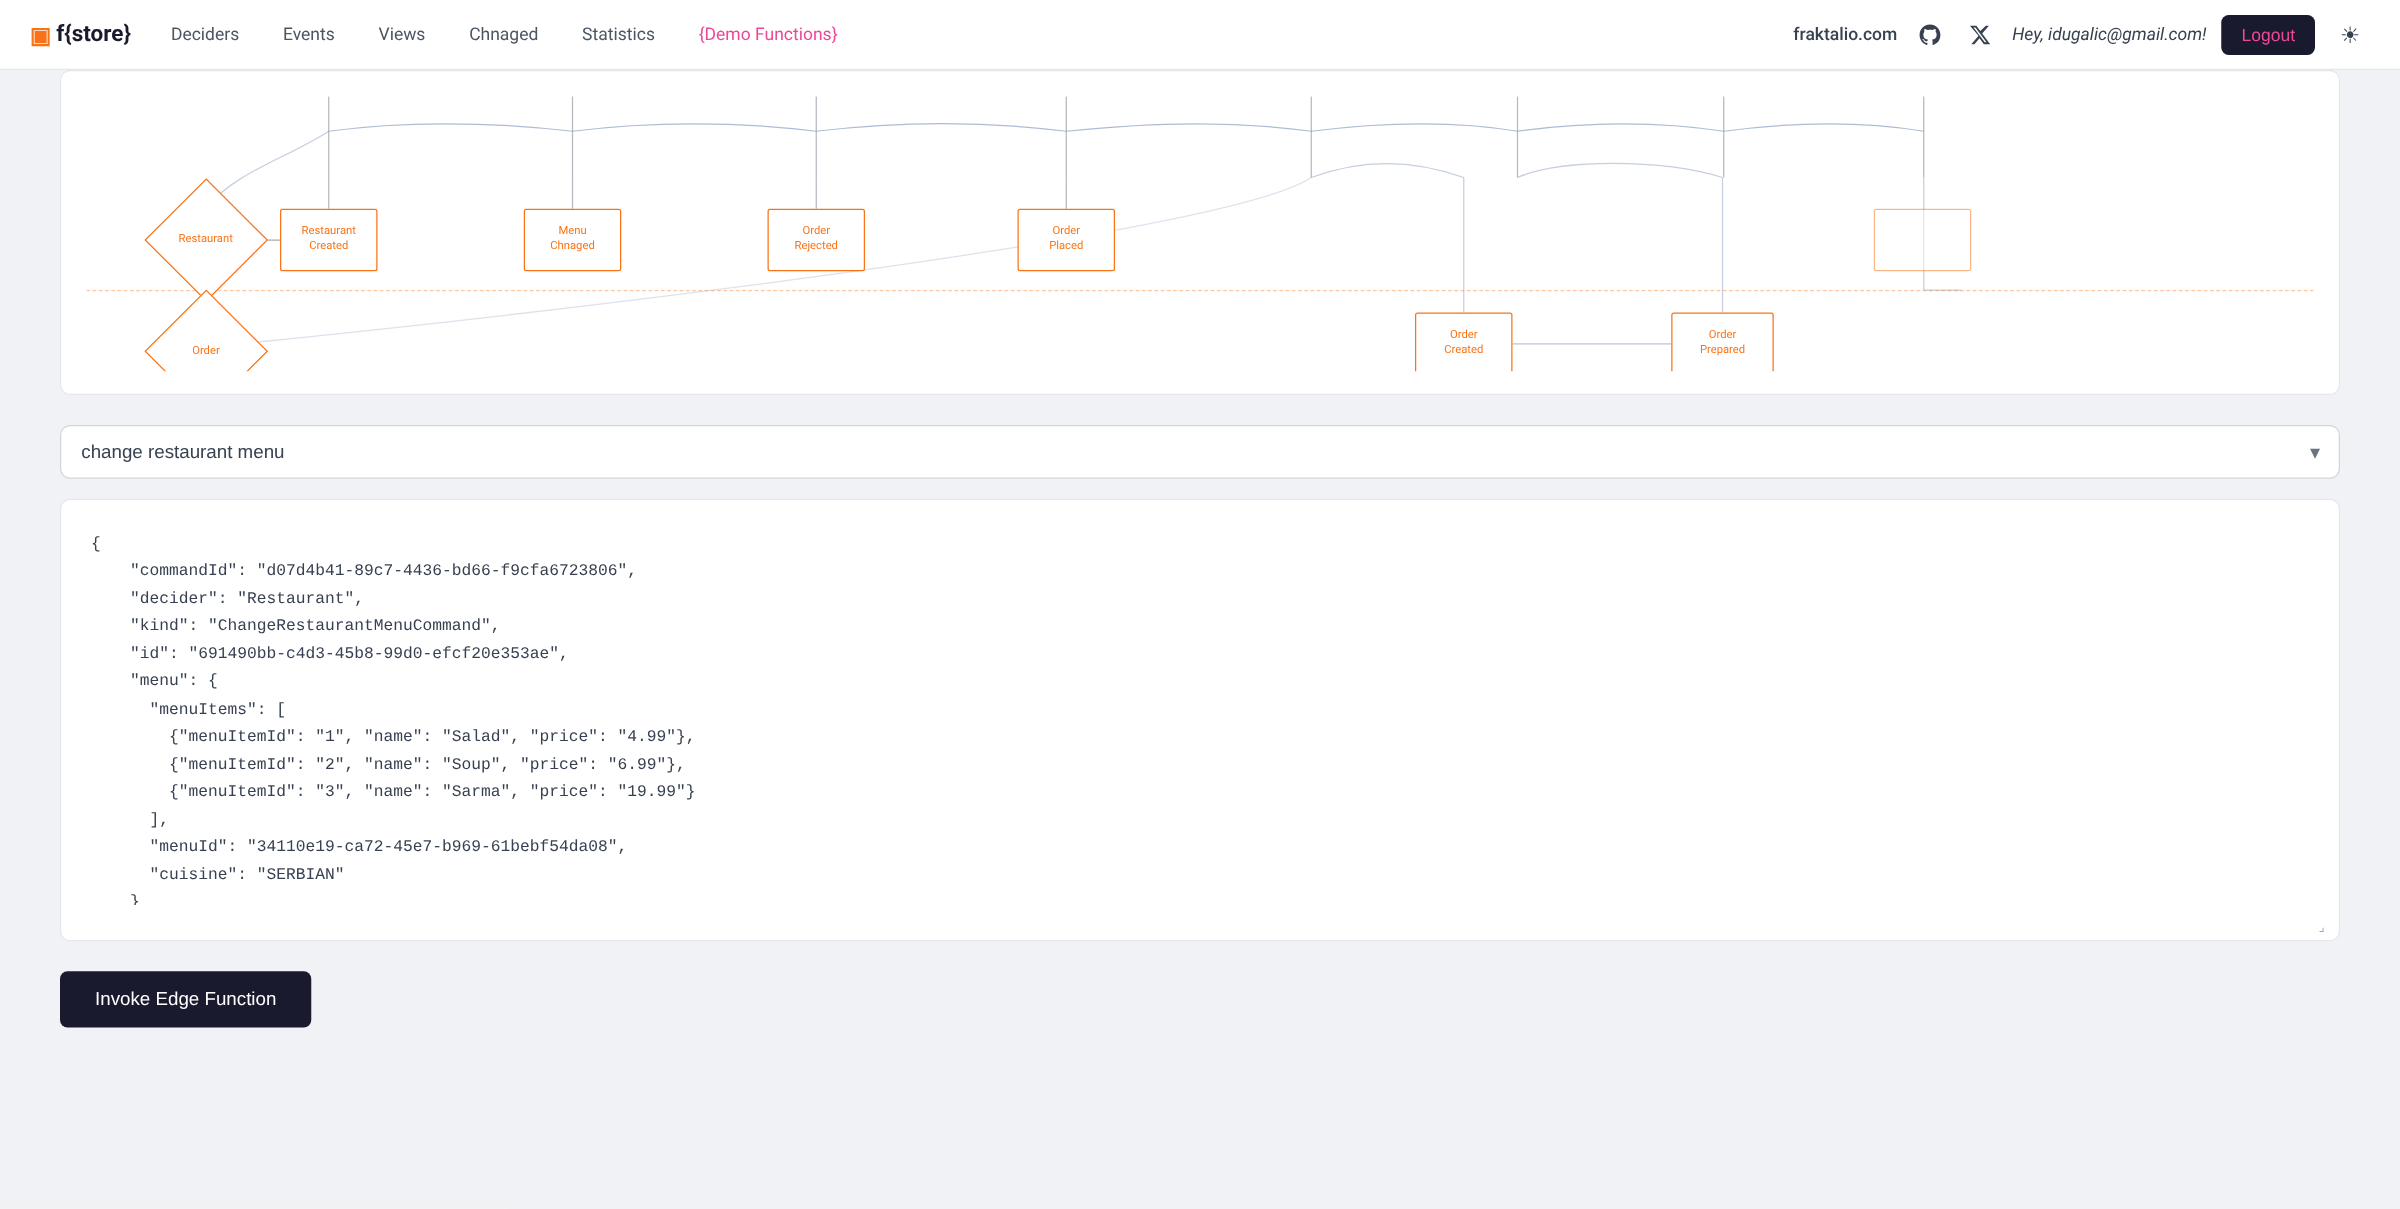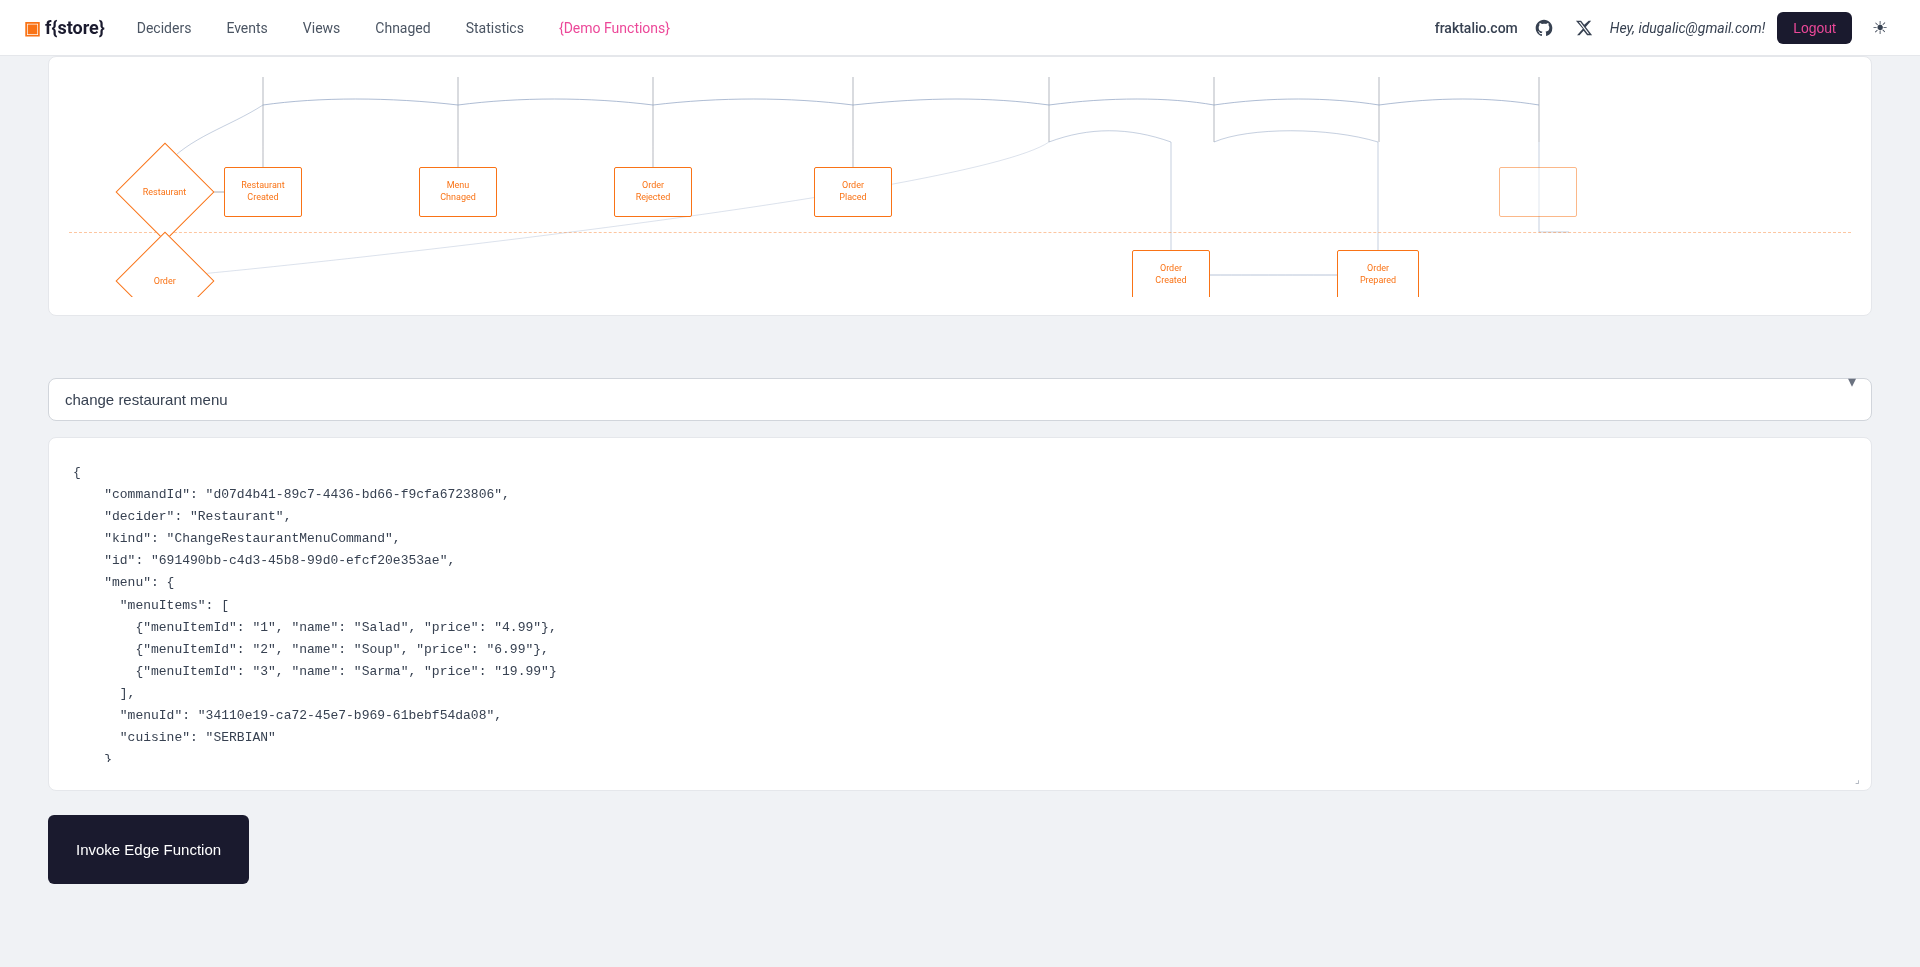--- a/index.html
+++ b/index.html
@@ -183,21 +183,20 @@
       width: 100%;
       padding: 12px 16px;
       border: 1px solid #d1d5db;
       border-radius: 8px;
       background: #fff;
       font-size: 15px;
       color: #374151;
       appearance: none;
       cursor: pointer;
       outline: none;
-      margin-top: 38px;
     }
     .dropdown-wrapper {
       position: relative;
     }
     .dropdown-chevron {
       position: absolute;
       right: 16px;
       top: 50%;
       transform: translateY(-50%);
       pointer-events: none;
@@ -238,21 +237,21 @@
       color: #9ca3af;
       font-size: 10px;
     }
 
     
     .invoke-btn {
       background: #1a1a2e;
       color: #fff;
       border: none;
       border-radius: 6px;
-      padding: 26px 28px;
+      padding: 14px 28px;
       font-size: 15px;
       cursor: pointer;
       font-weight: 500;
     }
 
     
     .github-icon {
       fill: #374151;
     }
     .x-icon {

